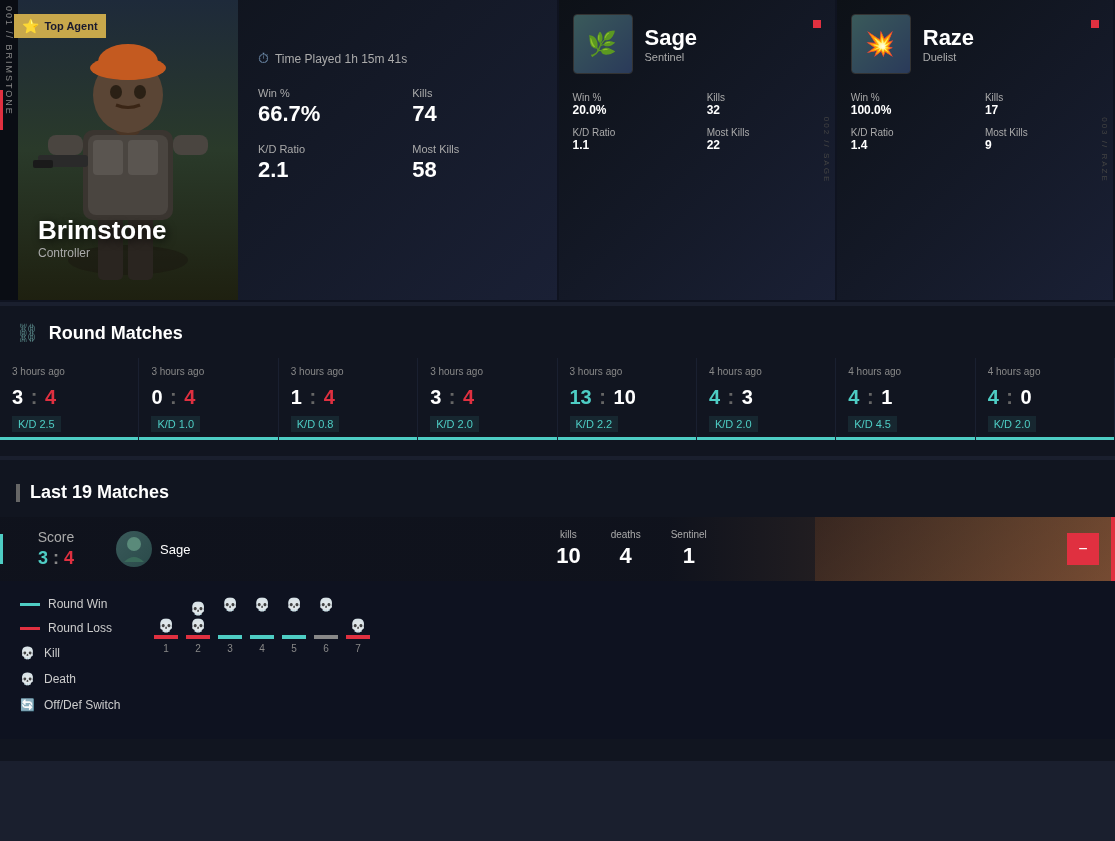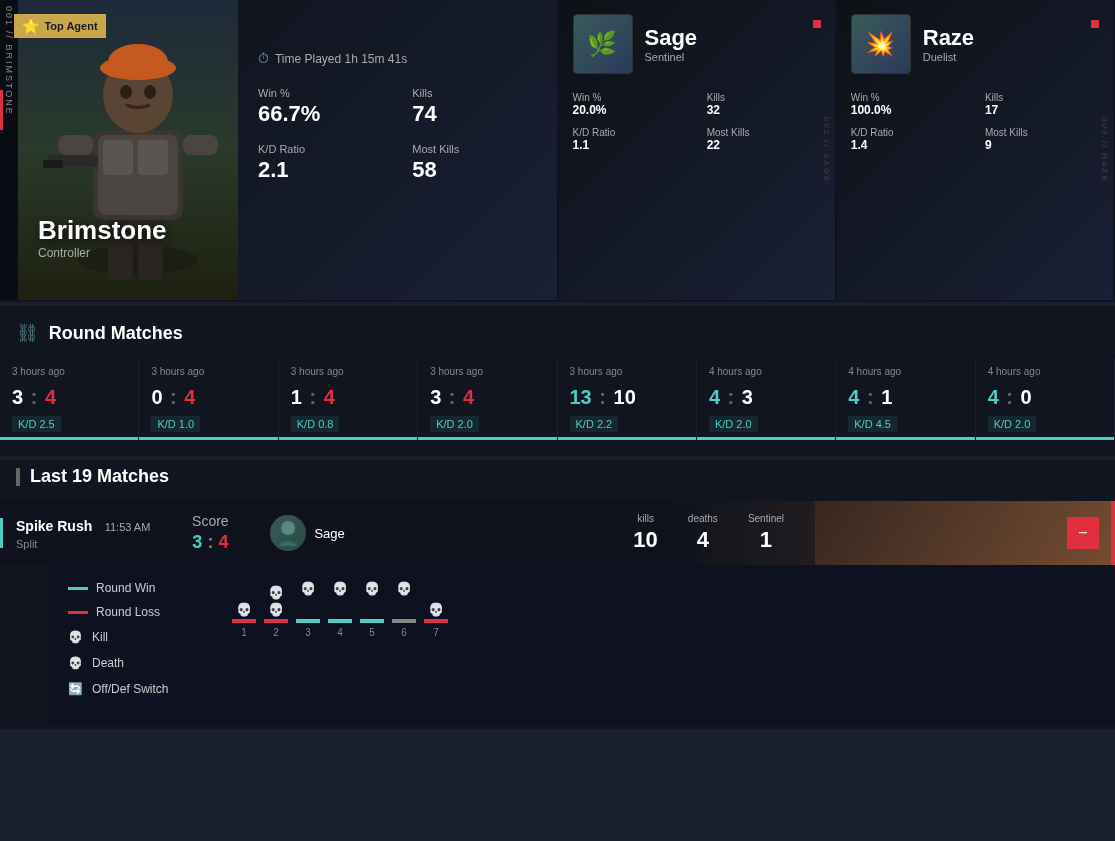--- a/index.html
+++ b/index.html
@@ -72,21 +72,21 @@
       overflow: hidden;
     }
 
     .agent-image-placeholder {
       width: 220px;
       height: 300px;
       background: linear-gradient(180deg, #1e2a3a 0%, #2a3a2a 50%, #1e2010 100%);
       position: relative;
       display: flex;
       align-items: flex-end;
-      justify-content: flex-end;
+      justify-content: center;
     }
 
     .agent-name-overlay {
       position: absolute;
       bottom: 40px;
       left: 20px;
     }
 
     .agent-name {
       font-size: 26px;
@@ -310,21 +310,21 @@
       left: 0;
       right: 0;
       height: 3px;
       background: #4ecdc4;
     }
 
     
     .last-matches-section {
       background: #111520;
       margin-top: 4px;
-      padding: 6px 0;
+      padding: 22px 0;
     }
 
     .last-matches-header {
       display: flex;
       align-items: center;
       gap: 10px;
       padding: 0 16px 14px 16px;
     }
 
     .last-matches-accent {
@@ -476,22 +476,20 @@
       color: #fff;
       border: none;
       margin-left: auto;
     }
 
     
     .match-details-expanded {
       background: #0e1220;
       padding: 16px 20px;
       display: flex;
-      gap: 30px;
-      margin-left: 48px;
     }
 
     .legend {
       min-width: 130px;
     }
 
     .legend-item {
       display: flex;
       align-items: center;
       gap: 8px;
@@ -807,27 +805,20 @@
     <div class="last-matches-accent"></div>
     <span class="section-title">Last 19 Matches</span>
   </div>
 
   <div class="match-detail">
     <div class="match-bg"></div>
     <div class="match-bg-img"></div>
     <div class="match-left-accent"></div>
 
     <div class="match-detail-inner">
-      <div class="match-mode-info">
-        <div>
-          <span class="match-mode">Spike Rush</span>
-          <span class="match-timestamp">11:53 AM</span>
-        </div>
-        <div class="match-map">Split</div>
-      </div>
 
       <div class="match-score-detail">
         <div class="match-score-label">Score</div>
         <div class="match-score-nums">
           <span style="color:#4ecdc4">3</span>
           <span style="color:#888"> : </span>
           <span style="color:#e03040">4</span>
         </div>
       </div>
 

